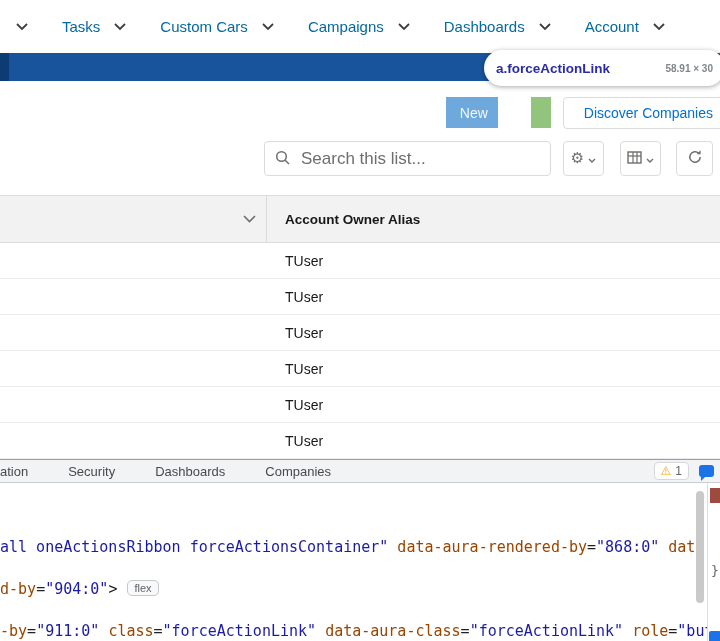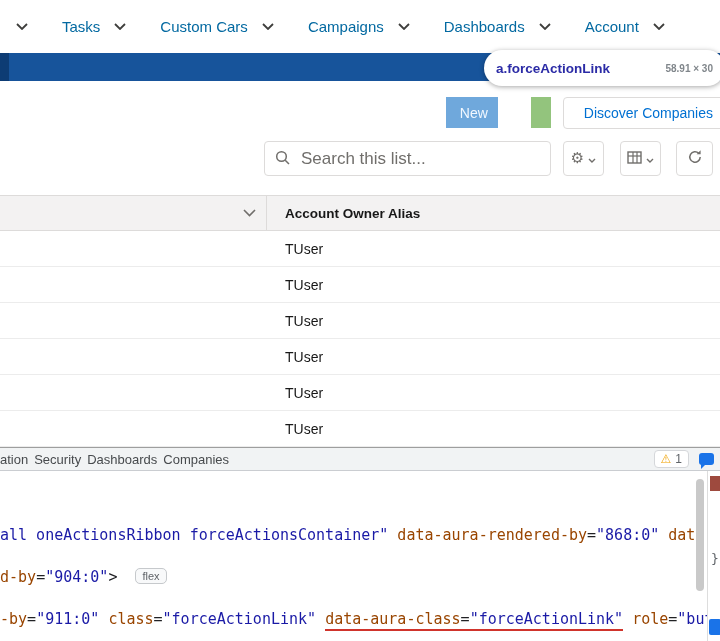--- a/index.html
+++ b/index.html
@@ -36,44 +36,44 @@
   .search-input::placeholder { color:#706e6b; }
   .search-icon { position:absolute; left:11px; top:9px; }
   .icon-btn { height:35px; border:1px solid #dddbda; background:#fff; border-radius:4px; display:flex; align-items:center; justify-content:center; gap:4px; color:#706e6b; cursor:pointer; }
   .gear-btn { width:41px; margin-left:12px; }
   .grid-btn { width:41px; margin-left:16px; }
   .refresh-btn { width:37px; margin-left:15px; margin-right:7px; }
   .uicon { font-family:"DejaVu Sans",sans-serif; font-size:15px; line-height:1; color:#706e6b; }
 
   
   .gap6 { height:6px; background:#fff; }
-  .thead { height:36px; background:#f3f2f2; border-top:1px solid #dddbda; border-bottom:1px solid #dddbda; display:flex; align-items:stretch; font-size:13.5px; }
+  .thead { height:48px; background:#f3f2f2; border-top:1px solid #dddbda; border-bottom:1px solid #dddbda; display:flex; align-items:stretch; font-size:13.5px; }
   .th-first { width:267px; display:flex; align-items:center; justify-content:flex-end; padding-right:10px; border-right:1px solid #dddbda; cursor:pointer; }
   .th-owner { font-weight:bold; color:#181818; padding-left:18px; display:flex; align-items:center; cursor:pointer; }
   .trow { height:36px; border-bottom:1px solid #ececec; display:flex; align-items:center; font-size:14px; background:#fff; cursor:pointer; }
   .trow .cell { padding-left:285px; color:#181818;text-align:right; }
 
   
   .dt-bar { height:24px; background:#f1f3f4; border-top:1px solid #9e9e9e; border-bottom:1px solid #cacdd1; display:flex; align-items:center; font-size:13px; color:#474a4d; }
-  .dt-tab { padding:0 3px; cursor:pointer; white-space:nowrap; }
+  .dt-tab { padding:0 20px; cursor:pointer; white-space:nowrap; }
   .dt-tab.first { padding-left:0; }
   .dt-right { margin-left:auto; display:flex; align-items:center; gap:10px; padding-right:6px; }
   .warn-badge { display:flex; align-items:center; gap:4px; border:1px solid #d5d7da; border-radius:4px; padding:0 6px; height:18px; font-size:12px; color:#5f6368; background:#fff; cursor:pointer; }
   .warn-glyph { color:#f0a100; font-size:12px; font-family:"DejaVu Sans",sans-serif; }
   .issues-icon { width:15px; height:12px; background:#1a73e8; border-radius:3px; position:relative; cursor:pointer; }
   .issues-icon::after { content:""; position:absolute; left:2px; bottom:-4px; border:3px solid transparent; border-top-color:#1a73e8; border-left-color:#1a73e8; }
 
   
   .code-area { position:relative; height:170px; background:#fff; font-family:"DejaVu Sans Mono","Liberation Mono",monospace; font-size:15px; overflow:hidden; }
   .code-line { position:absolute; left:0; white-space:pre; line-height:18px; cursor:default; }
   .ca { color:#994500; }
   .cv { color:#1a1aa6; }
   .cp { color:#202124; }
   .redline { border-bottom:2px solid #d0342c; padding-bottom:1px; }
-  .flex-badge { font-family:"Liberation Sans",sans-serif; font-size:11px; color:#5f6368; background:#f8f9fa; border:1px solid #c6c9cc; border-radius:5px; padding:1px 6px; margin-left:18px; vertical-align:2px; }
+  .flex-badge { font-family:"Liberation Sans",sans-serif; font-size:11px; color:#5f6368; background:#f8f9fa; border:1px solid #c6c9cc; border-radius:5px; padding:1px 6px; margin-left:10px; vertical-align:2px; }
   .dt-scroll-thumb { position:absolute; right:16px; top:8px; width:8px; height:112px; background:#c9c9c9; border-radius:4px; cursor:pointer; }
   .styles-sliver { position:absolute; right:0; top:0; width:13px; height:170px; border-left:1px solid #ddd; background:#fff; }
   .sliver-block { position:absolute; top:5px; left:2px; width:11px; height:15px; background:#9e4a3e; }
   .sliver-brace { position:absolute; top:80px; left:3px; font-size:13px; color:#5f6368; font-family:"DejaVu Sans Mono",monospace; }
   .sliver-badge { position:absolute; bottom:6px; left:1px; width:12px; height:16px; background:#1a73e8; border-radius:2px; }
 </style>
 </head>
 <body>
 
 <div class="topnav">

